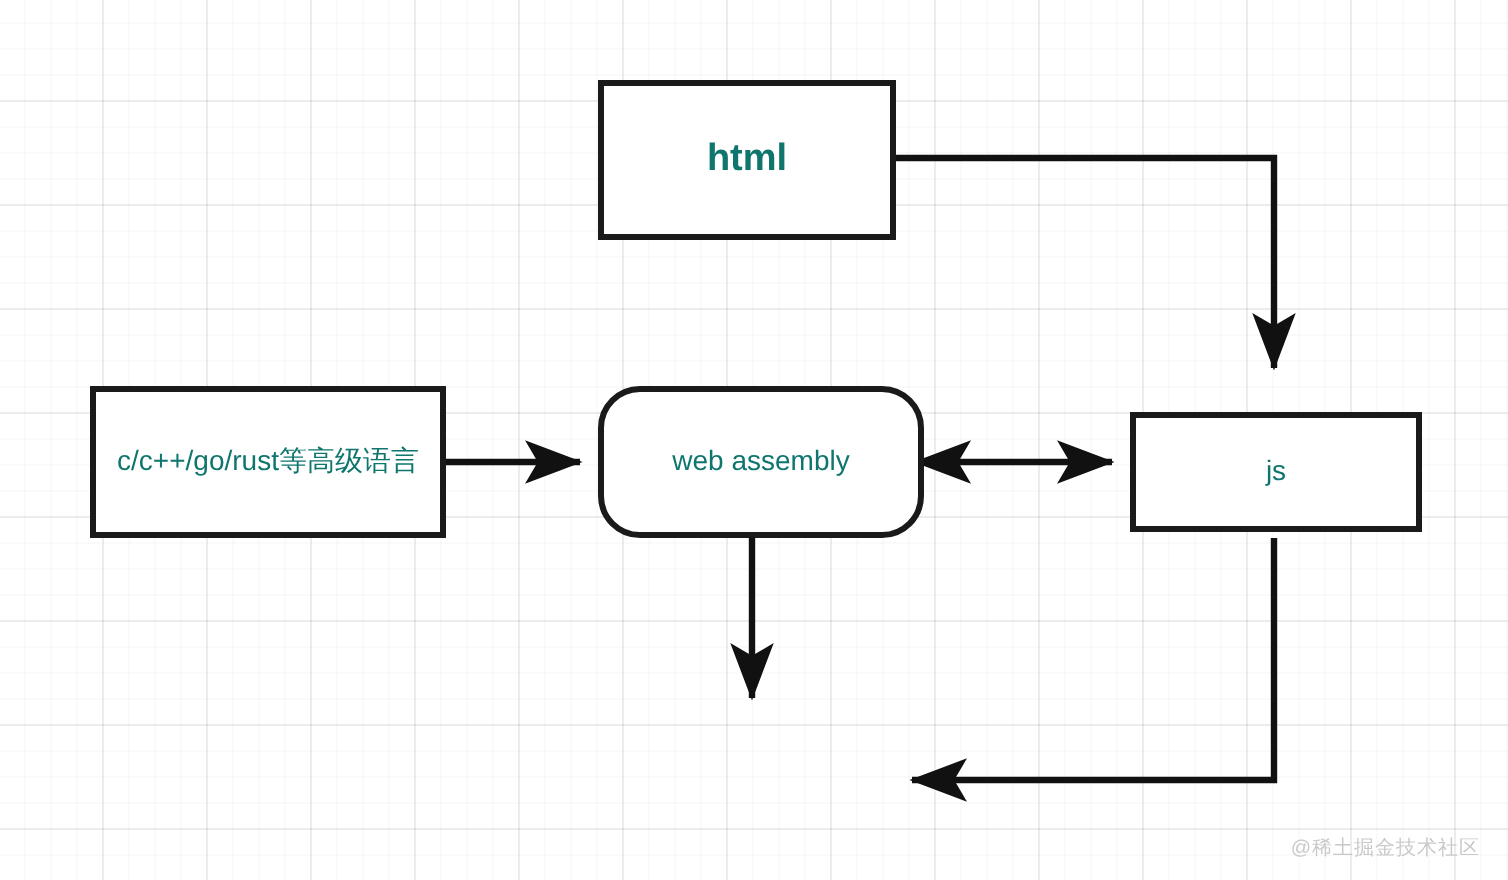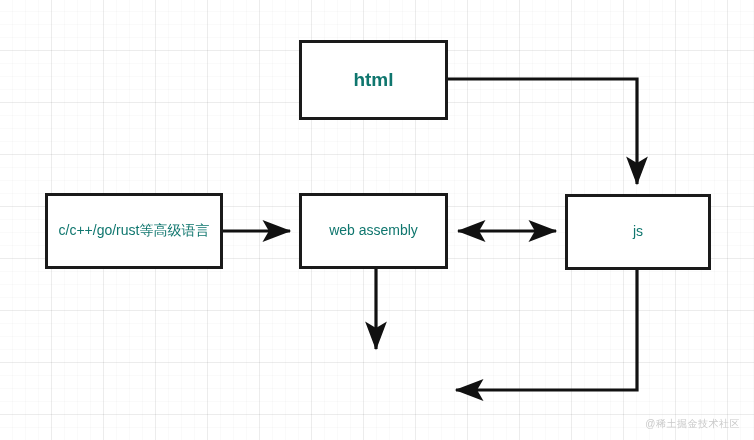--- a/index.html
+++ b/index.html
@@ -51,22 +51,22 @@
   .node.bold {
     font-weight: bold;
     font-size: 19px;
   }
   .node .node-label {
     display: block;
     padding: 0 6px;
   }
   #node-highlevel  { left: 21px;  top: 193px; width: 178px; height: 76px; margin-left: 24px; }
   #node-html       { left: 299px; top: 40px;  width: 149px; height: 80px; }
-  #node-wasm       { left: 299px; top: 193px; width: 149px; height: 76px; }
-  #node-js         { left: 565px; top: 194px; width: 146px; height: 76px; }
+  #node-wasm       { left: 299px; top: 193px; width: 163px; height: 76px; border-radius: 21px; }
+  #node-js         { left: 565px; top: 206px; width: 146px; height: 60px; }
   #node-browser    { left: 299px; top: 357px; width: 148px; height: 73px; }
   #watermark {
     position: absolute;
     right: 14px;
     bottom: 9px;
     color: #c9c9c9;
     font-size: 10px;
     letter-spacing: 0.5px;
     z-index: 3;
     user-select: none;

